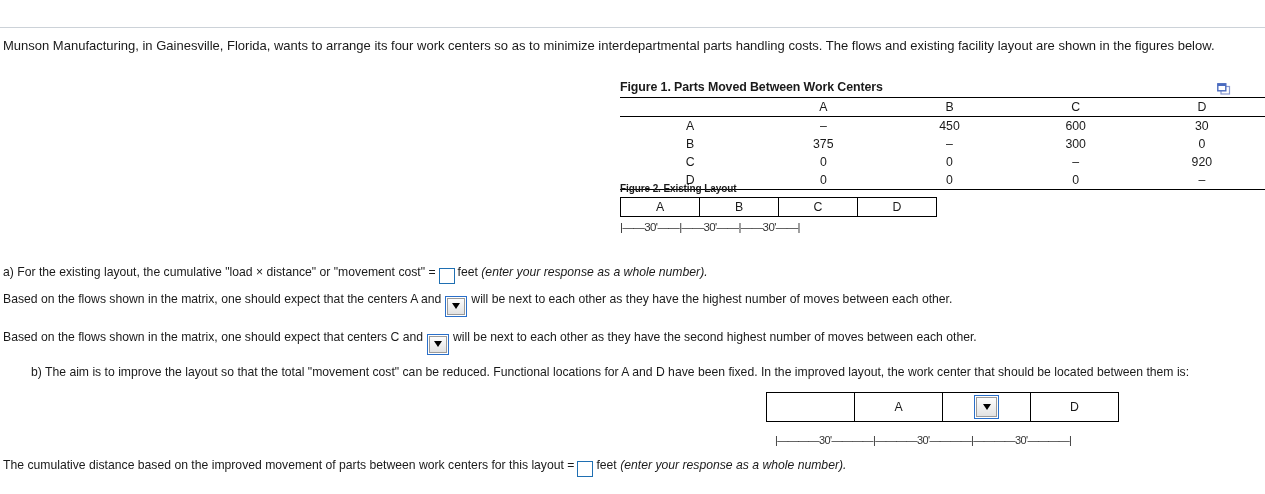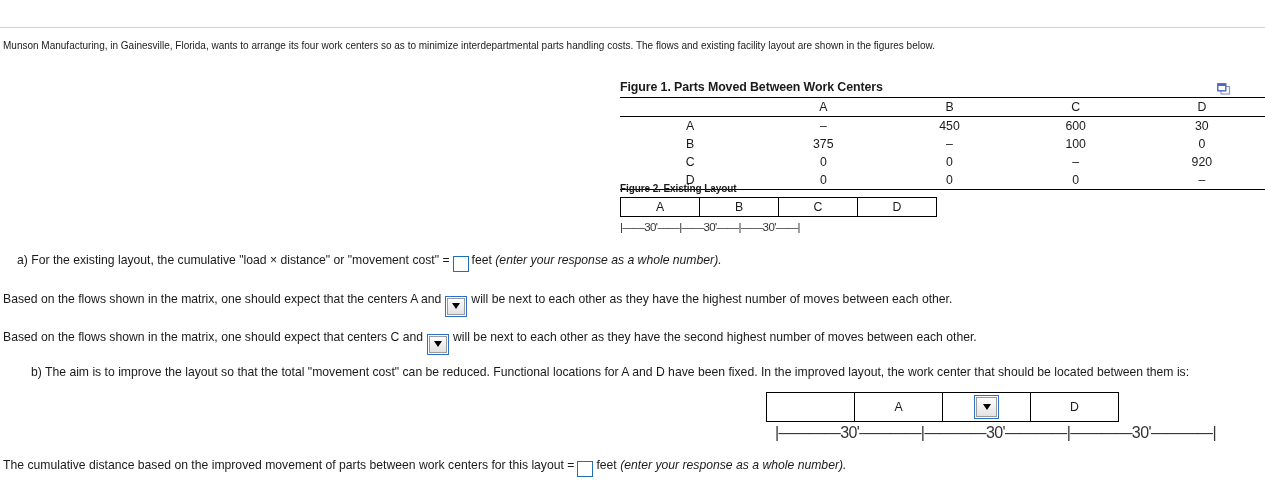--- a/index.html
+++ b/index.html
@@ -24,21 +24,21 @@
     height: 1px;
     background: #ccd2d8;
   }
 
   
   .intro {
     position: absolute;
     left: 3px;
     top: 38px;
     width: 1250px;
-    font-size: 10px;
+    font-size: 13px;
     line-height: 15px;
     white-space: nowrap;
   }
 
   
   .fig1-wrap {
     position: absolute;
     left: 620px;
     top: 66px;
     width: 645px;
@@ -113,21 +113,21 @@
   .dim-seg { display: inline-block; }
 
   
   .qline {
     position: absolute;
     left: 3px;
     font-size: 12.2px;
     white-space: nowrap;
     line-height: 16px;
   }
-  .q-a  { top: 252px; margin-left: 14px; }
+  .q-a  { top: 264px; }
   .q-s1 { top: 291px; }
   .q-s2 { top: 329px; }
   .q-b  { top: 364px; padding-left: 28px; }
   .q-c  { top: 457px; }
 
   .answer-box {
     display: inline-block;
     width: 16px;
     height: 16px;
     border: 1.3px solid #1f6fb2;
@@ -184,22 +184,22 @@
     padding: 0;
     vertical-align: middle;
   }
   .dropdown-cell .dropdown {
     width: 25px;
     height: 24px;
     vertical-align: middle;
     margin: 0;
   }
   .dim-row2 {
-    margin-top: 2px;
-    font-size: 16px;
+    margin-top: 12px;
+    font-size: 11px;
     letter-spacing: -0.6px;
     color: #333;
     white-space: nowrap;
     padding-left: 9px;
   }
 </style>
 </head>
 <body>
 
 <div class="top-divider"></div>
@@ -239,21 +239,21 @@
         <td>A</td>
         <td>–</td>
         <td>450</td>
         <td>600</td>
         <td>30</td>
       </tr>
       <tr>
         <td>B</td>
         <td>375</td>
         <td>–</td>
-        <td>100</td>
+        <td>300</td>
         <td>0</td>
       </tr>
       <tr>
         <td>C</td>
         <td>0</td>
         <td>0</td>
         <td>–</td>
         <td>920</td>
       </tr>
       <tr>

